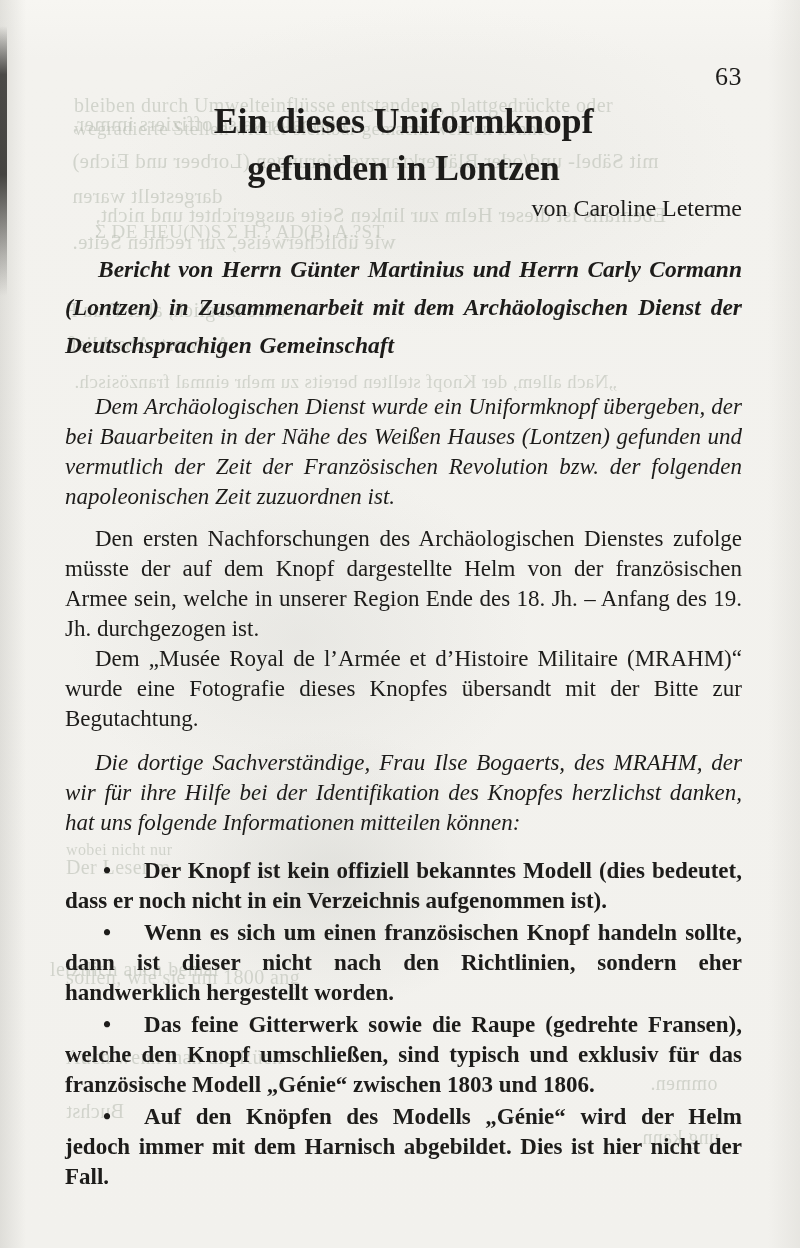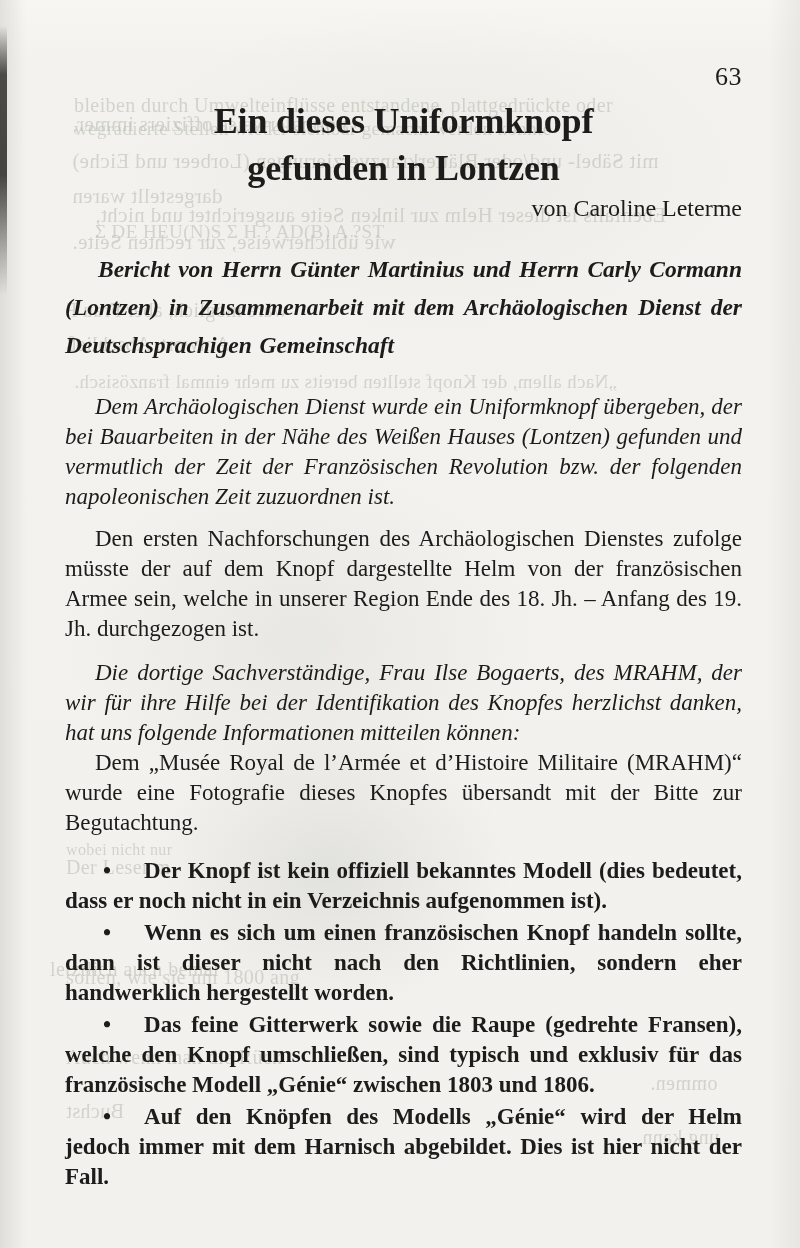--- a/index.html
+++ b/index.html
@@ -134,22 +134,22 @@
       <span style="display:block">gefunden in Lontzen</span>
     </h1>
 
     <div class="byline">von Caroline Leterme</div>
 
     <p class="credit">Bericht von Herrn Günter Martinius und Herrn Carly Cormann (Lontzen) in Zusammenarbeit mit dem Archäologischen Dienst der Deutschsprachigen Gemeinschaft</p>
 
     <div class="body-text">
       <p class="para gap-lg" style="margin-top:28px">Dem Archäologischen Dienst wurde ein Uniformknopf übergeben, der bei Bauarbeiten in der Nähe des Weißen Hauses (Lontzen) gefunden und vermutlich der Zeit der Französischen Revolution bzw. der folgenden napoleonischen Zeit zuzuordnen ist.</p>
       <p class="para gap-md">Den ersten Nachforschungen des Archäologischen Dienstes zufolge müsste der auf dem Knopf dargestellte Helm von der französischen Armee sein, welche in unserer Region Ende des 18. Jh. – Anfang des 19. Jh. durchgezogen ist.</p>
+      <p class="para gap-0">Dem „Musée Royal de l’Armée et d’Histoire Militaire (MRAHM)“ wurde eine Fotografie dieses Knopfes übersandt mit der Bitte zur Begutachtung.</p>
       <p class="para gap-lg" style="margin-top:14px">Die dortige Sachverständige, Frau Ilse Bogaerts, des MRAHM, der wir für ihre Hilfe bei der Identifikation des Knopfes herzlichst danken, hat uns folgende Informationen mitteilen können:</p>
-      <p class="para gap-0">Dem „Musée Royal de l’Armée et d’Histoire Militaire (MRAHM)“ wurde eine Fotografie dieses Knopfes übersandt mit der Bitte zur Begutachtung.</p>
 
       <div class="bullet-list">
         <p class="bullet"><span class="marker">•</span><span>Der Knopf ist kein offiziell bekanntes Modell (dies bedeutet, dass er noch nicht in ein Verzeichnis aufgenommen ist).</span></p>
         <p class="bullet"><span class="marker">•</span><span>Wenn es sich um einen französischen Knopf handeln sollte, dann ist dieser nicht nach den Richtlinien, sondern eher handwerklich her­gestellt worden.</span></p>
         <p class="bullet"><span class="marker">•</span><span>Das feine Gitterwerk sowie die Raupe (gedrehte Fransen), welche den Knopf umschließen, sind typisch und exklusiv für das französische Modell „Génie“ zwischen 1803 und 1806.</span></p>
         <p class="bullet"><span class="marker">•</span><span>Auf den Knöpfen des Modells „Génie“ wird der Helm jedoch immer mit dem Harnisch abgebildet. Dies ist hier nicht der Fall.</span></p>
       </div>
     </div>
 
   </div>

